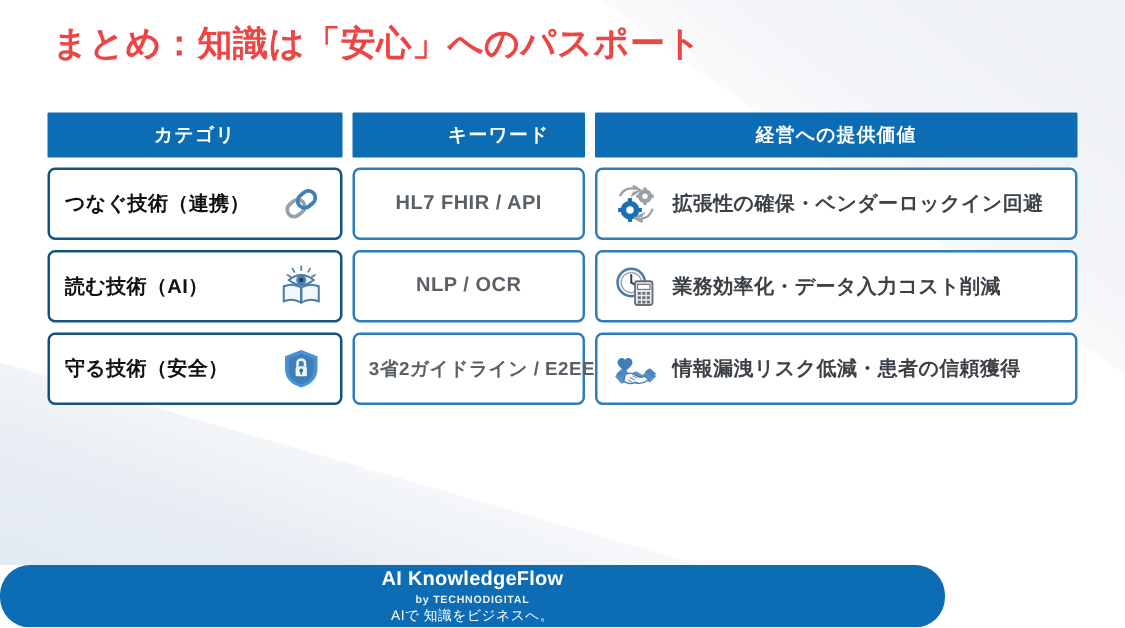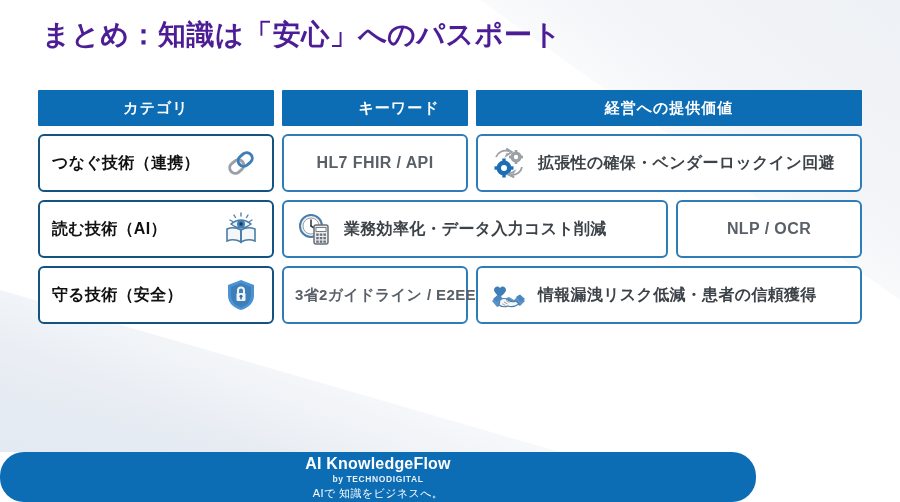--- a/index.html
+++ b/index.html
@@ -52,21 +52,21 @@
     pointer-events: none;
   }
 
   
   .title {
     position: absolute;
     left: 42px;
     top: 18px;
     font-size: 28px;
     font-weight: 700;
-    color: #4c1d95;
+    color: #ef4444;
     letter-spacing: 0.5px;
     line-height: 1.2;
     white-space: nowrap;
   }
 
   
   .table {
     position: absolute;
     left: 38px;
     top: 90px;
@@ -277,20 +277,23 @@
               <line x1="28" y1="8" x2="25.5" y2="9.5"></line>
             </g>
             <path d="M7 12 Q17 4 27 12 Q17 20 7 12 Z" fill="#eef3f8" stroke="#4A7CA8" stroke-width="1.5"></path>
             <circle cx="17" cy="12" r="4" fill="#3E7FB8"></circle>
             <circle cx="17" cy="12" r="1.7" fill="#173A5E"></circle>
             <path d="M17 18 Q10 14 3 17 L3 29 Q10 26 17 30 Z" fill="#f4f6f9" stroke="#4A7CA8" stroke-width="1.6"></path>
             <path d="M17 18 Q24 14 31 17 L31 29 Q24 26 17 30 Z" fill="#f4f6f9" stroke="#4A7CA8" stroke-width="1.6"></path>
             <line x1="17" y1="18" x2="17" y2="30" stroke="#4A7CA8" stroke-width="1.6"></line>
           </svg>
         </span>
+      </div>
+      <div class="cell cell-key col-2">
+        <span class="key-text">NLP / OCR</span>
       </div>
       <div class="cell cell-val col-3">
         <span class="icon-box">
           <svg width="34" height="32" viewBox="0 0 34 32">
             <circle cx="13" cy="13" r="11" fill="#eef2f6" stroke="#4A7CA8" stroke-width="2"></circle>
             <circle cx="13" cy="13" r="8" fill="#ffffff" stroke="#9aa0a6" stroke-width="1"></circle>
             <line x1="13" y1="13" x2="13" y2="7" stroke="#3a3f45" stroke-width="1.6" stroke-linecap="round"></line>
             <line x1="13" y1="13" x2="17.5" y2="16" stroke="#3a3f45" stroke-width="1.6" stroke-linecap="round"></line>
             <rect x="16" y="12" width="14" height="19" rx="2" fill="#e9edf2" stroke="#6b7077" stroke-width="1.5"></rect>
             <rect x="18" y="14.5" width="10" height="4" fill="#ffffff" stroke="#6b7077" stroke-width="0.9"></rect>
@@ -302,23 +305,20 @@
               <rect x="21.8" y="24" width="2.5" height="2.3"></rect>
               <rect x="25.4" y="24" width="2.5" height="2.3"></rect>
               <rect x="18.2" y="27.5" width="2.5" height="2.3"></rect>
               <rect x="21.8" y="27.5" width="2.5" height="2.3"></rect>
               <rect x="25.4" y="27.5" width="2.5" height="2.3"></rect>
             </g>
           </svg>
         </span>
         <span class="val-text">業務効率化・データ入力コスト削減</span>
       </div>
-      <div class="cell cell-key col-2">
-        <span class="key-text">NLP / OCR</span>
-      </div>
     </div>
 
     <div class="trow">
       <div class="cell cell-cat col-1 dark-border">
         <span class="cat-text">守る技術（安全）</span>
         <span class="icon-box">
           <svg width="30" height="32" viewBox="0 0 30 32">
             <path d="M15 1 L28 6 L28 16 Q28 27 15 31 Q2 27 2 16 L2 6 Z" fill="#4A92D6"></path>
             <path d="M15 4 L25 8 L25 16 Q25 25 15 28.5 Q5 25 5 16 L5 8 Z" fill="#3E7FB8"></path>
             <rect x="10.5" y="14" width="9" height="8" rx="1.3" fill="#f1f4f7"></rect>

